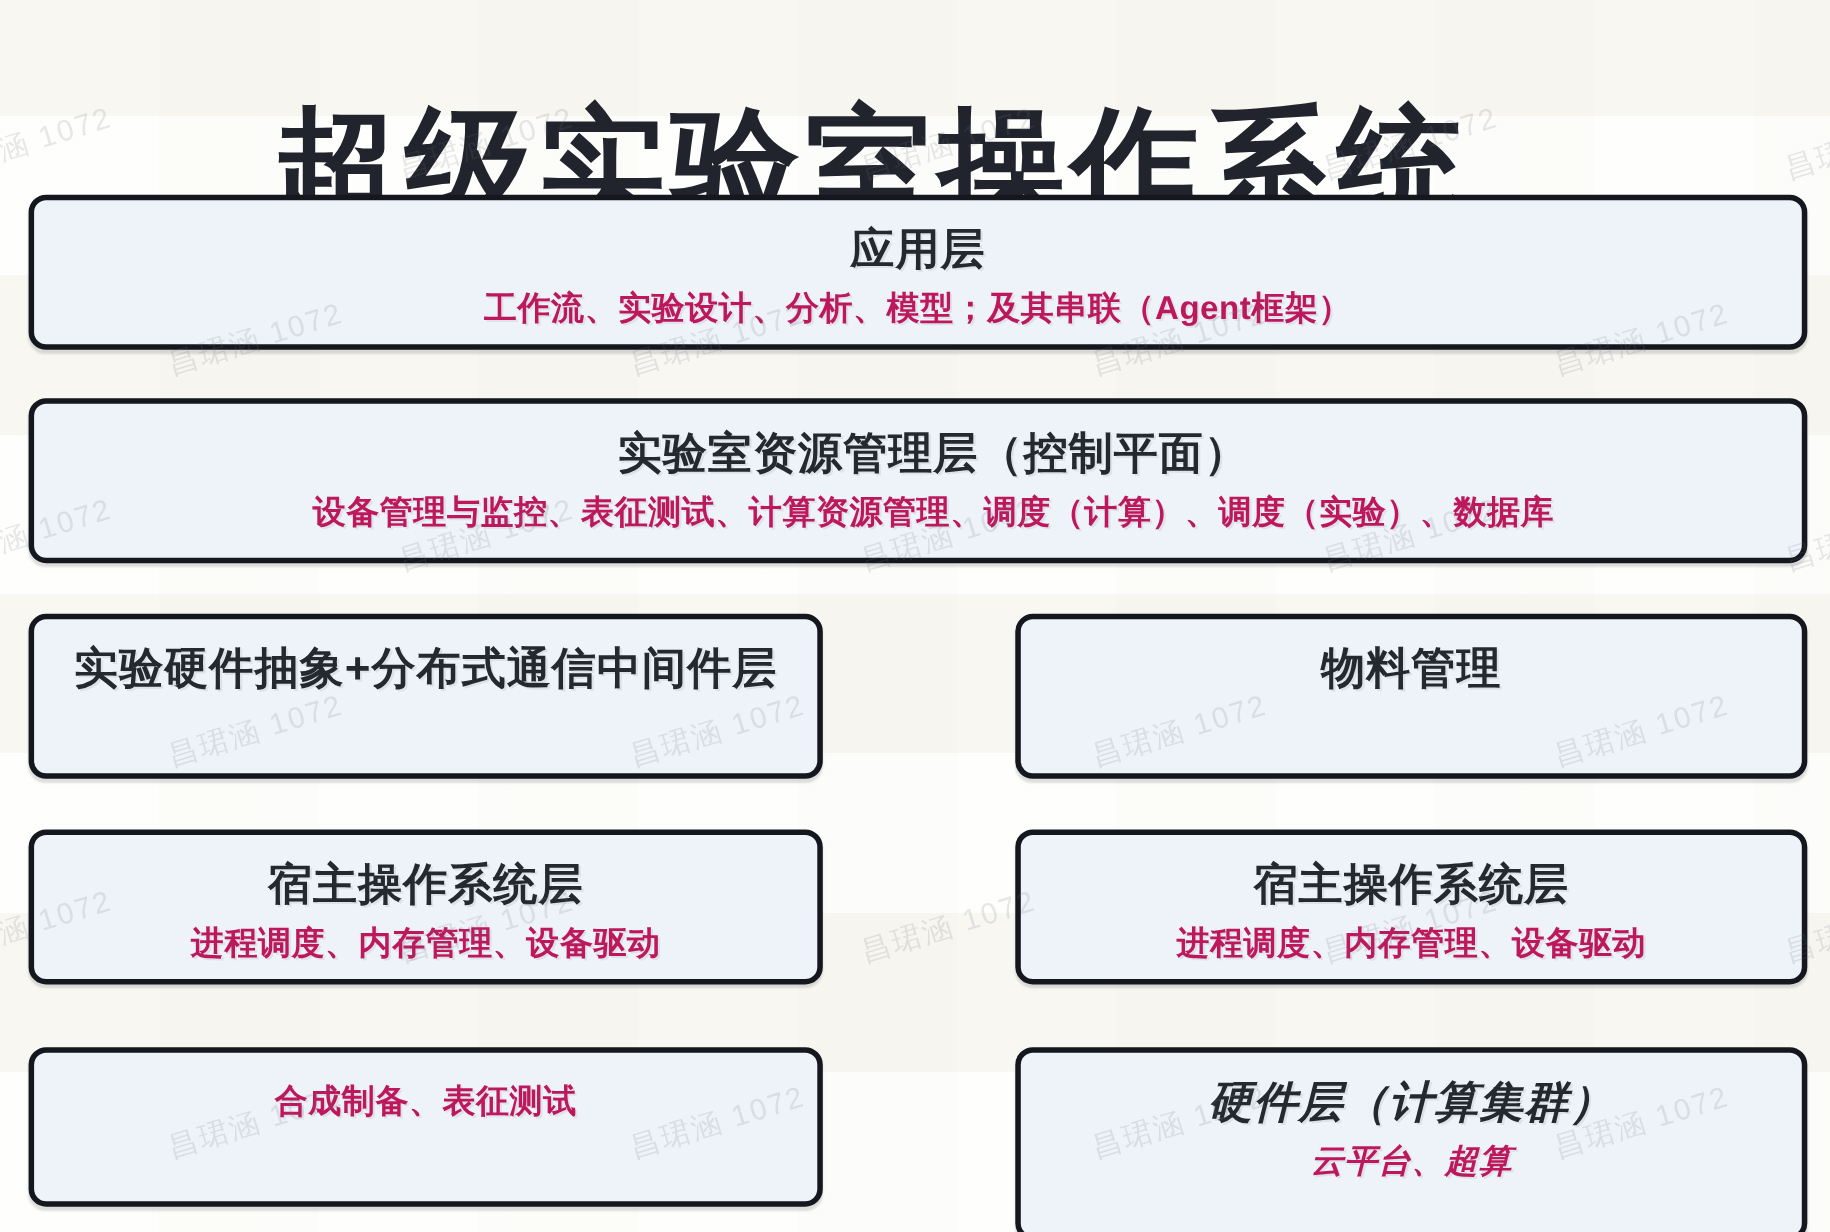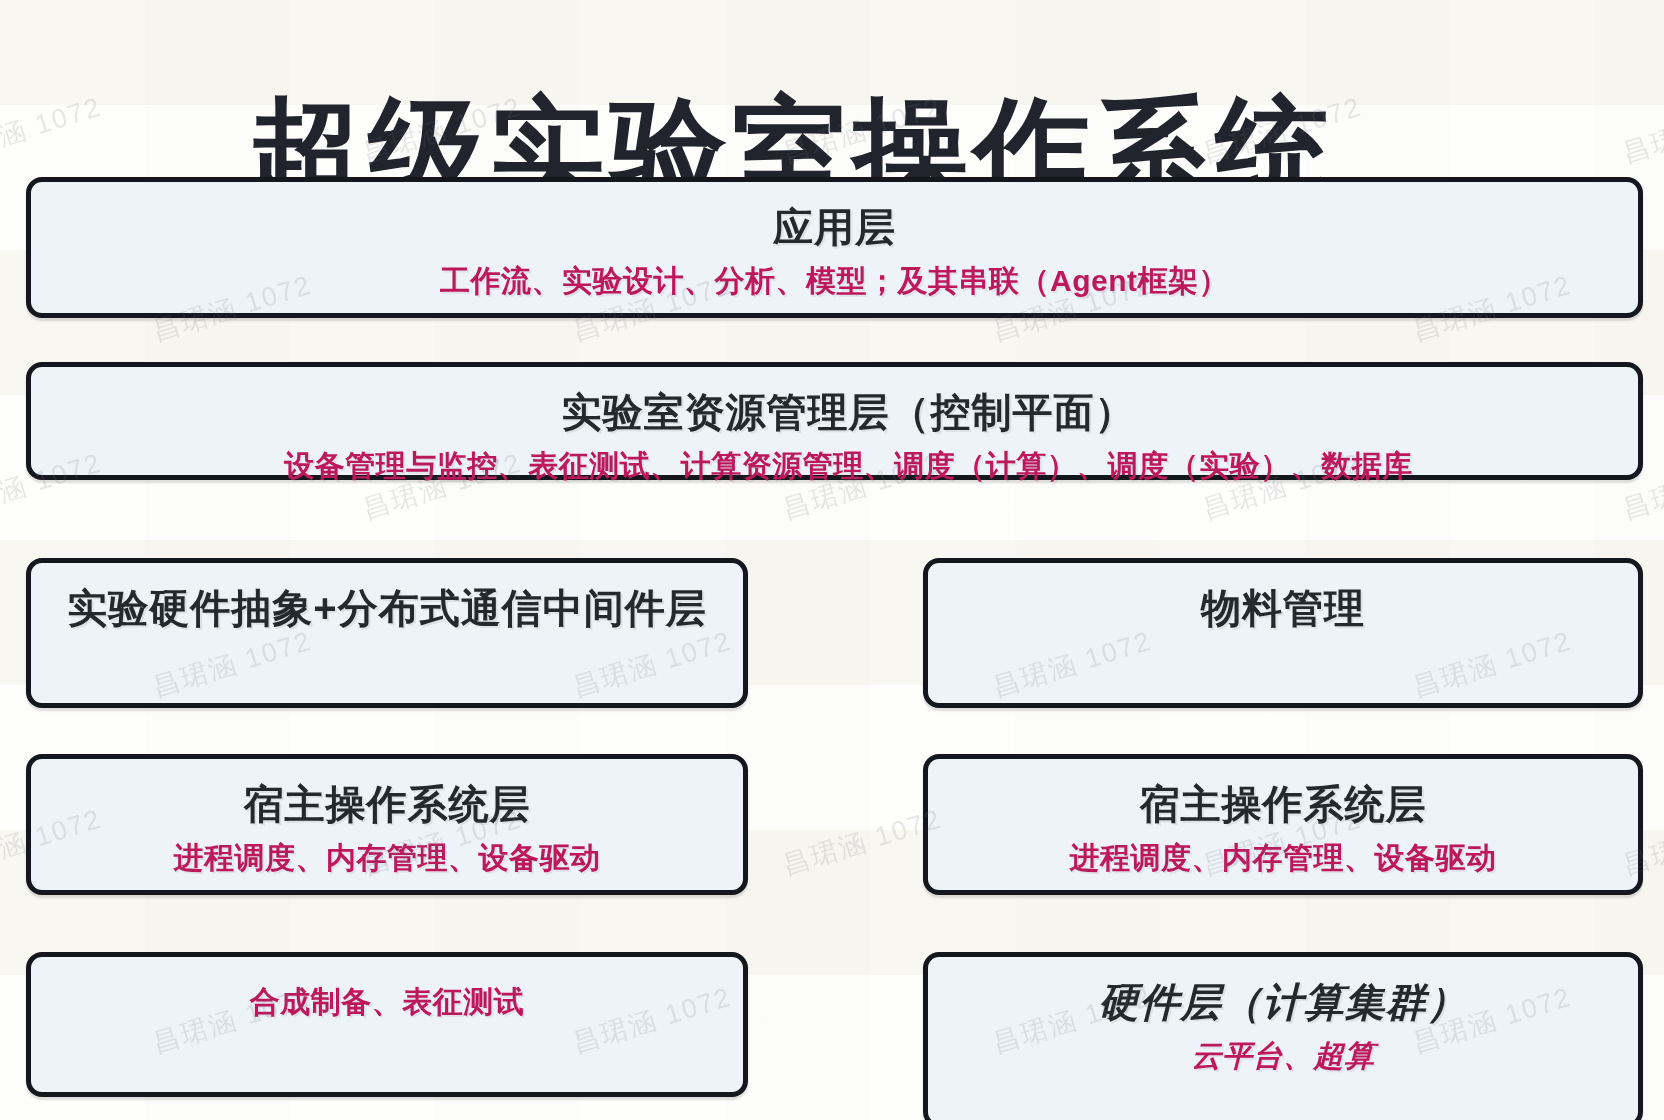--- a/index.html
+++ b/index.html
@@ -76,21 +76,21 @@
     position:absolute;
     font-size:27px;
     font-weight:500;
     letter-spacing:2px;
     color:rgba(110,115,128,0.16);
     transform:rotate(-17deg);
     white-space:nowrap;
   }
   
   .b1{left:26px; top:177px; width:1617px; height:141px;}
-  .b2{left:26px; top:362px; width:1617px; height:118px;padding-left:28px;}
+  .b2{left:26px; top:362px; width:1617px; height:150px;padding-left:28px;}
   .b3{left:26px; top:558px; width:722px;  height:150px;}
   .b4{left:923px;top:558px; width:720px;  height:150px;}
   .b5{left:26px; top:754px; width:722px;  height:141px;}
   .b6{left:923px;top:754px; width:720px;  height:141px;}
   .b7{left:26px; top:952px; width:722px;  height:145px;}
   .b8{left:923px;top:952px; width:720px;  height:176px;font-style:italic;}
 </style>
 </head>
 <body>
 

